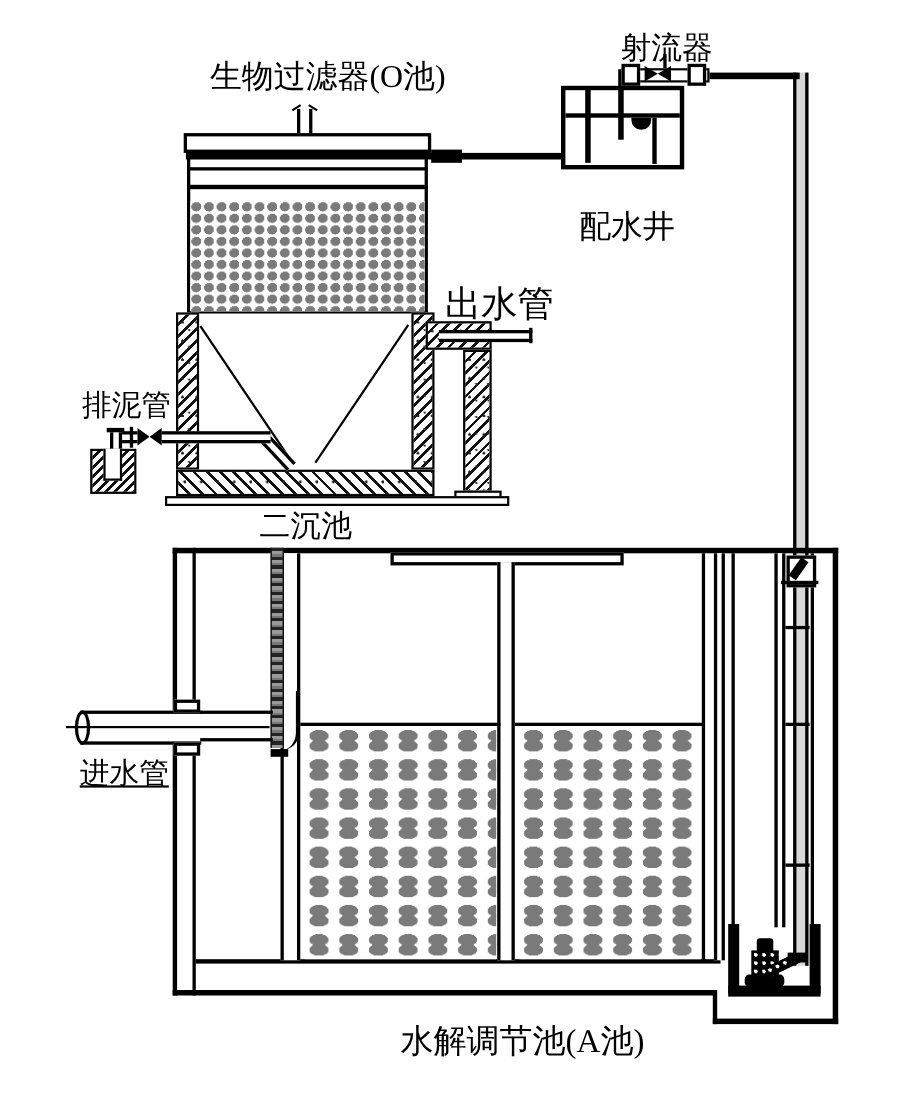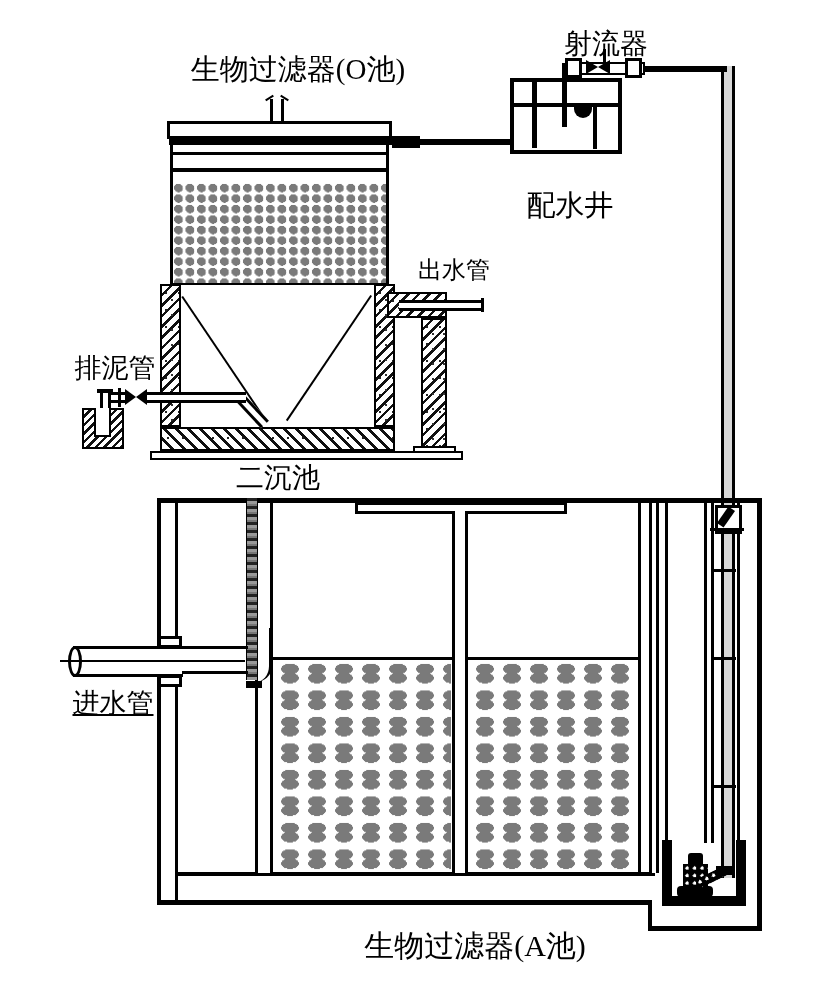--- a/index.html
+++ b/index.html
@@ -92,21 +92,21 @@
     <div class="a hatch" style="left:374px;top:284px;width:17px;height:139px;border:2px solid #000;"></div>
     <div class="a hatch2" style="left:160px;top:427px;width:231px;height:20px;border:2px solid #000;"></div>
     <div class="a" style="left:183px;top:296px;width:151px;height:0;border-top:2px solid #000;transform-origin:0 0;transform:rotate(56deg);"></div>
     <div class="a" style="left:372px;top:296px;width:151px;height:0;border-top:2px solid #000;transform-origin:0 0;transform:rotate(124deg);"></div>
     <div class="a hatch" style="left:387px;top:292px;width:56px;height:22px;border:2px solid #000;"></div>
     <div class="a hatch" style="left:421px;top:318px;width:22px;height:126px;border:2px solid #000;"></div>
     <div class="a w" style="left:413px;top:446px;width:39px;height:5px;border:2px solid #000;"></div>
     <div class="a w" style="left:150px;top:451px;width:309px;height:5px;border:2px solid #000;"></div>
     <div class="a" style="left:399px;top:300px;width:85px;height:5px;border-top:3px solid #000;border-bottom:3px solid #000;background:#fff;"></div>
     <div class="a k" style="left:481px;top:298px;width:3px;height:14px;"></div>
-    <div class="lbl" style="left:404px;top:254px;width:100px;font-size:24px;">出水管</div>
+    <div class="lbl" style="left:404px;top:254px;width:100px;font-size:33px;">出水管</div>
     <div class="lbl" style="left:228px;top:459px;width:100px;font-size:28px;">二沉池</div>
   </div>
 
   <div>
     <div class="lbl" style="left:65px;top:350px;width:100px;font-size:27px;">排泥管</div>
     <div class="a" style="left:243px;top:393px;width:38px;height:5px;border-top:3px solid #000;border-bottom:3px solid #000;background:#fff;transform-origin:0 0;transform:rotate(47deg);"></div>
     <div class="a" style="left:147px;top:392px;width:99px;height:5px;border-top:3px solid #000;border-bottom:3px solid #000;background:#fff;"></div>
     <div class="a" style="left:100px;top:392px;width:25px;height:5px;border-top:3px solid #000;border-bottom:3px solid #000;background:#fff;"></div>
     <div class="a" style="left:125px;top:389px;width:0;height:0;border-top:8px solid transparent;border-bottom:8px solid transparent;border-left:11px solid #000;"></div>
     <div class="a" style="left:136px;top:389px;width:0;height:0;border-top:8px solid transparent;border-bottom:8px solid transparent;border-right:11px solid #000;"></div>
@@ -165,16 +165,16 @@
     <div class="a k pump-dots" style="left:699px;top:879px;width:34px;height:10px;border-radius:4px;transform-origin:0 100%;transform:rotate(-26deg);"></div>
     <div class="a k" style="left:716px;top:866px;width:18px;height:9px;"></div>
 
     <div class="a w" style="left:715px;top:505px;width:21px;height:23px;border:3px solid #000;"></div>
     <div class="a k" style="left:722px;top:507px;width:8px;height:20px;transform:rotate(35deg);"></div>
     <div class="a k" style="left:710px;top:528px;width:34px;height:3px;"></div>
     <div class="a k" style="left:714px;top:569px;width:22px;height:3px;"></div>
     <div class="a k" style="left:714px;top:657px;width:22px;height:3px;"></div>
     <div class="a k" style="left:714px;top:785px;width:22px;height:3px;"></div>
 
-    <div class="lbl" style="left:360px;top:926px;width:230px;font-size:30px;">生物过滤器(A池)</div>
+    <div class="lbl" style="left:360px;top:926px;width:230px;font-size:30px;">水解调节池(A池)</div>
   </div>
 
 </div>
 
 </body></html>

